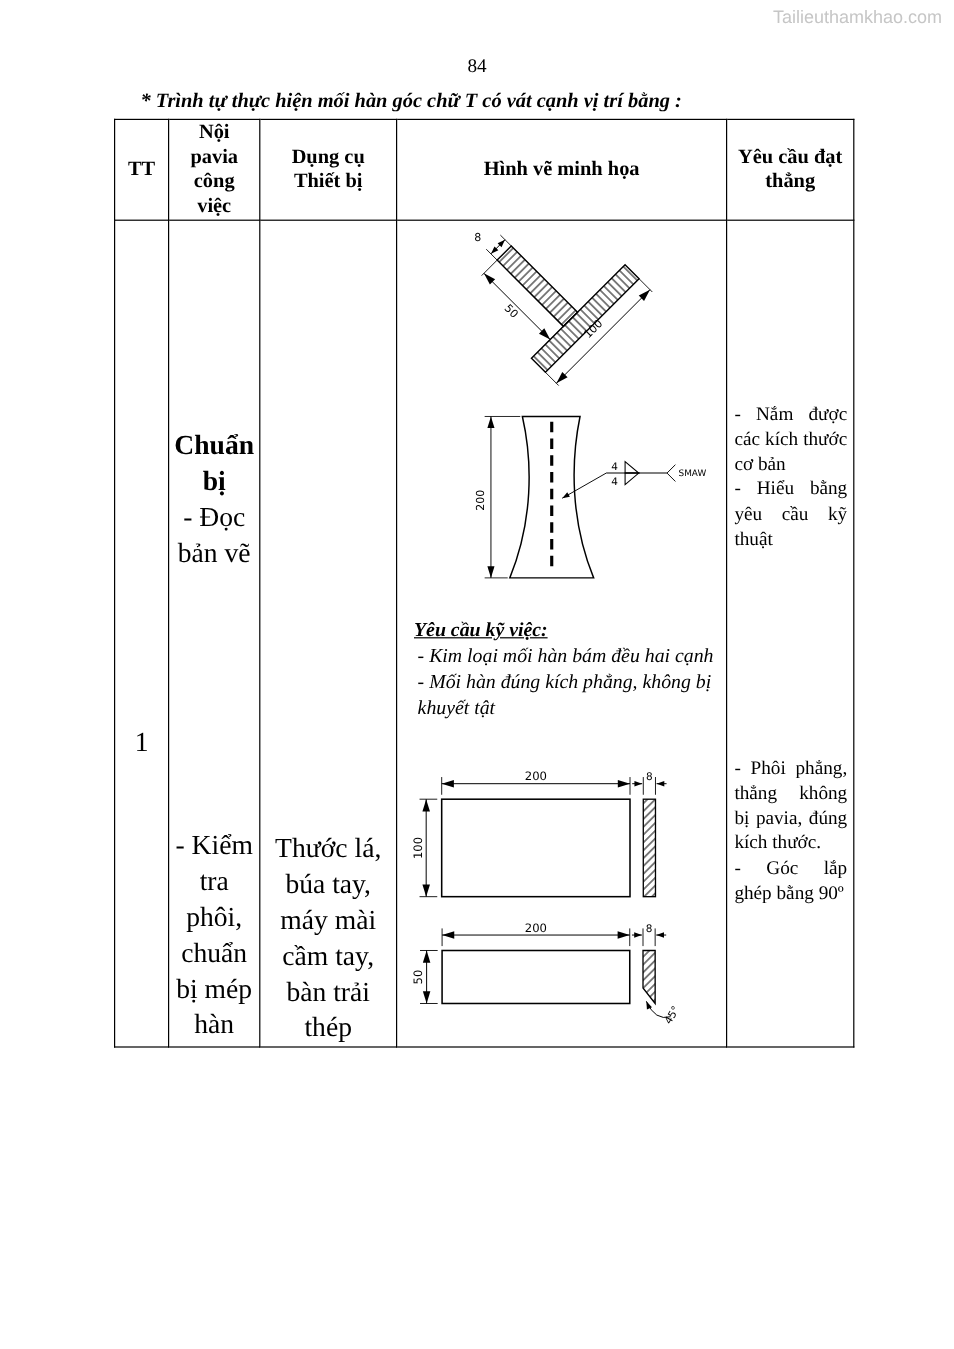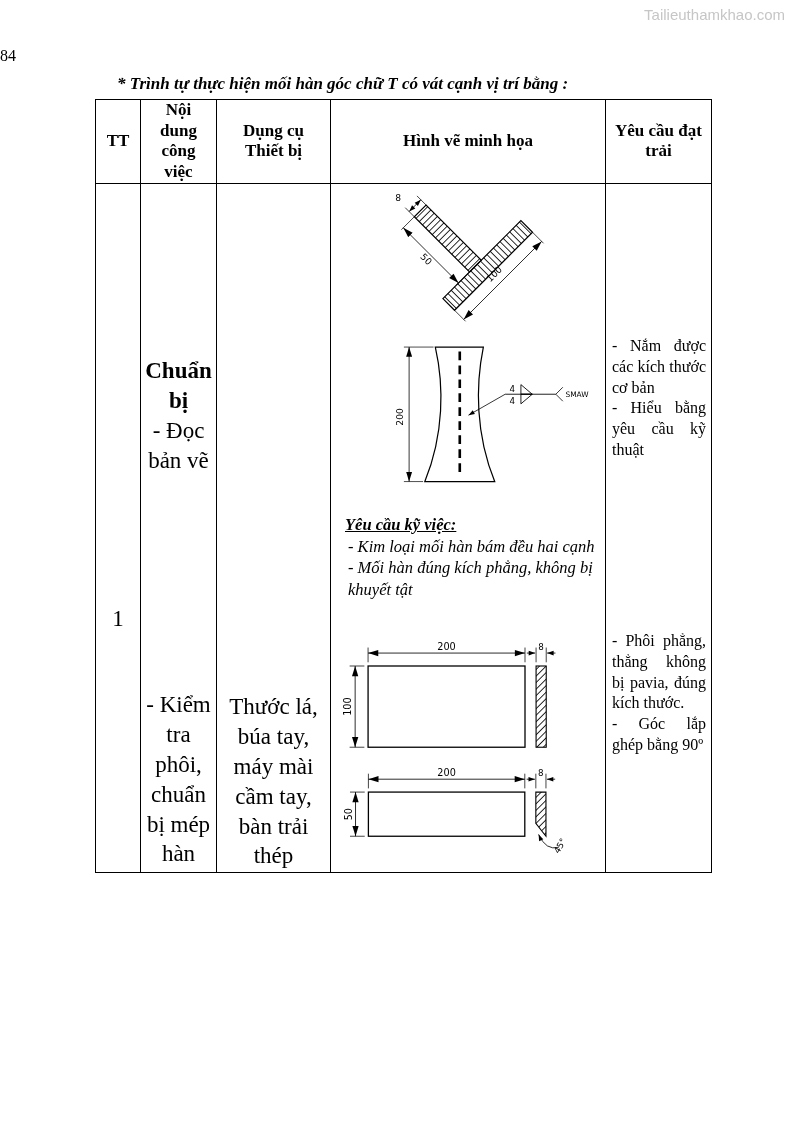--- a/index.html
+++ b/index.html
@@ -5,21 +5,21 @@
   * { box-sizing: border-box; }
   html, body { margin: 0; padding: 0; }
   body {
     width: 795px; height: 1124px; background: #ffffff; color: #000;
     font-family: "Liberation Serif", serif; position: relative; overflow: hidden;
   }
   .watermark {
     position: absolute; top: 6px; right: 10px;
     font-family: "Liberation Sans", sans-serif; font-size: 15px; color: #c6c6c6;
   }
-  .page-number { position: absolute; top: 47px; left: 0; width: 100%; text-align: left; font-size: 16px; }
+  .page-number { position: absolute; top: 47px; left: 0; width: 100%; text-align: center; font-size: 16px; }
   .doc-title { position: absolute; top: 74px; left: 117px; font-size: 17px; font-weight: bold; font-style: italic; text-align: center; }
   table.proc { position: absolute; top: 99px; left: 95px; border-collapse: collapse; table-layout: fixed; width: 616px; }
   .proc th, .proc td { border: 1.6px solid #000; padding: 0; vertical-align: top; }
   .proc th {
     height: 82px; vertical-align: middle; text-align: center;
     font-size: 17px; font-weight: bold; line-height: 1.22; white-space: pre-line;
   }
   .cell-abs { position: relative; height: 688px; width: 100%; }
   .abs { position: absolute; }
   .blk { position: absolute; left: 0; width: 100%; text-align: center; font-size: 23px; line-height: 1.3; padding: 0 3px; }
@@ -60,28 +60,28 @@
     <col style="width:45px">
       <col style="width:76px">
       <col style="width:114px">
       <col style="width:275px">
       <col style="width:106px">
   </colgroup>
   <thead>
     <tr>
       <th>TT</th>
       <th>Nội
-dung
+pavia
 công
 việc</th>
       <th>Dụng cụ
 Thiết bị</th>
       <th>Hình vẽ minh họa</th>
       <th>Yêu cầu đạt
-trải</th>
+thẳng</th>
     </tr>
   </thead>
   <tbody>
     <tr>
       <td>
         <div class="cell-abs">
           <div class="blk" style="top:420px">1</div>
         </div>
       </td>
       <td>

